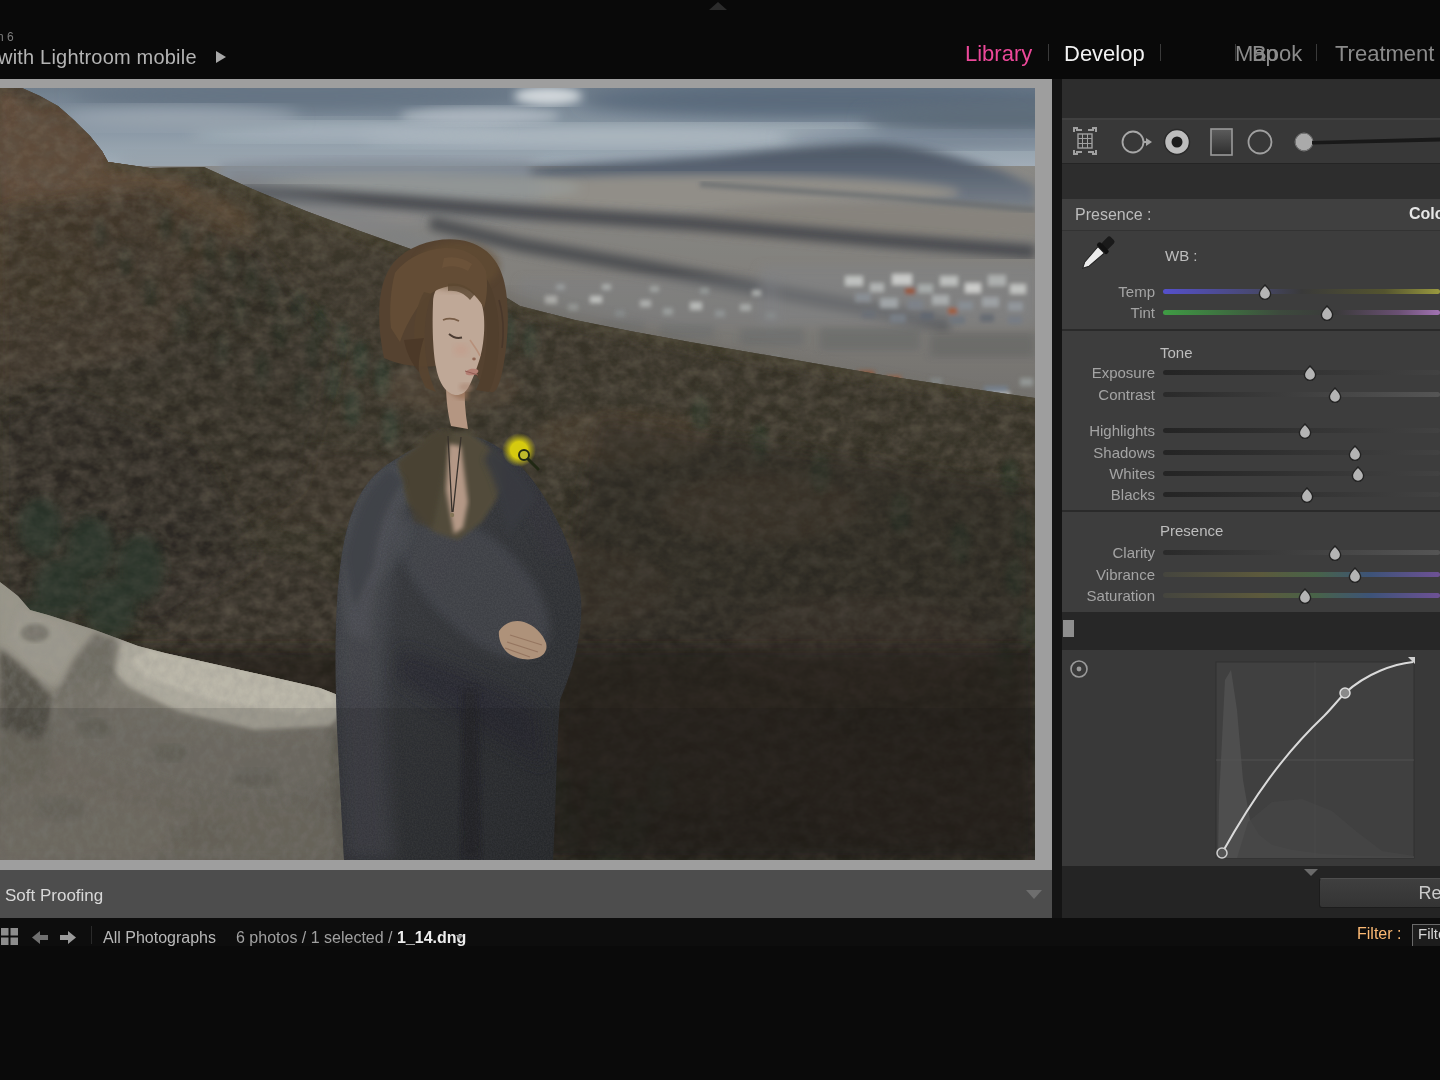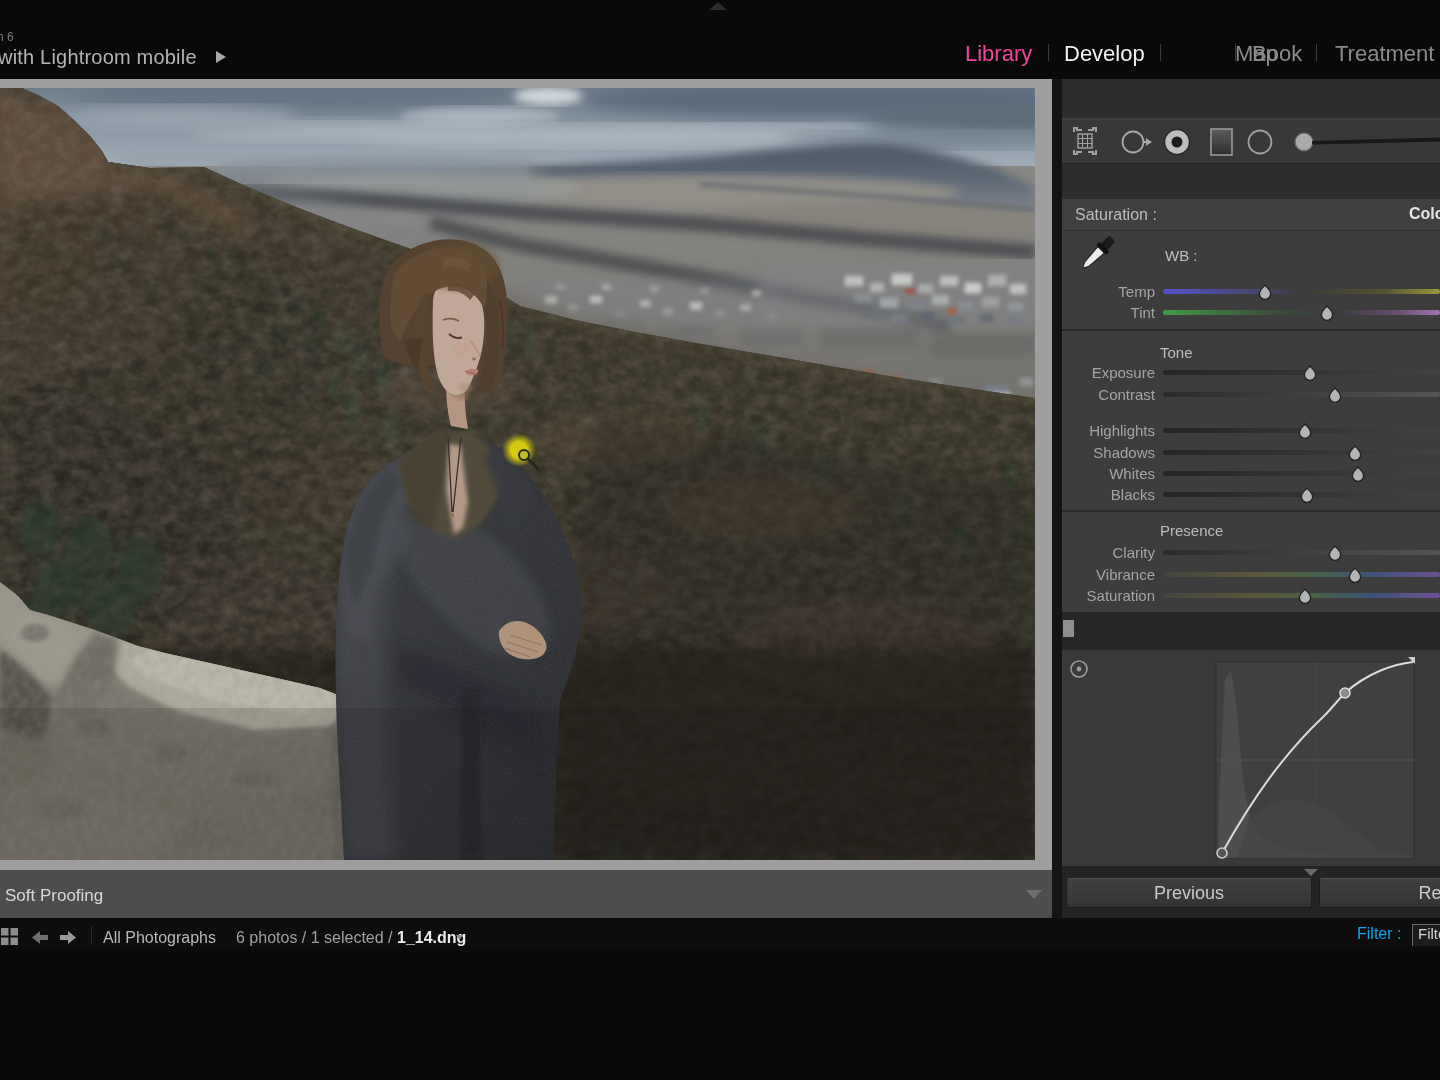--- a/index.html
+++ b/index.html
@@ -419,21 +419,21 @@
         <linearGradient id="gfGrad" x1="0" y1="0" x2="0" y2="1">
           <stop offset="0" stop-color="#5c5c5c"></stop>
             <stop offset="1" stop-color="#2e2e2e"></stop>
         </linearGradient>
       </defs>
     </svg>
   </div>
 
   <div class="abs" style="left:1062px;top:199px;width:378px;height:413px;background:#3d3d3d;"></div>
   <div class="abs" style="left:1062px;top:199px;width:378px;height:31px;background:#404040;border-bottom:1px solid #333;"></div>
-  <div class="abs" style="left:1075px;top:206px;color:#bcbcbc;font-size:16px;">Saturation :</div>
+  <div class="abs" style="left:1075px;top:206px;color:#bcbcbc;font-size:16px;">Presence :</div>
   <div class="abs" style="left:1409px;top:205px;color:#e6e6e6;font-size:16px;font-weight:bold;">Color</div>
 
   <svg class="abs" style="left:1062px;top:231px;" width="378" height="100">
 
     <g transform="translate(32,26) rotate(45)">
       <rect x="-4.5" y="-26" width="9" height="12" rx="2.5" fill="#1a1a1a"></rect>
       <rect x="-7" y="-15" width="14" height="5" rx="2" fill="#111"></rect>
       <path d="M-4.5,-10 L4.5,-10 L3,10 L0,16 L-3,10 Z" fill="#ececec" stroke="#222" stroke-width="1"></path>
     </g>
     <text x="103" y="30" fill="#bdbdbd" font-size="15">WB :</text>
@@ -544,39 +544,38 @@
     <path d="M253,12 V208" stroke="#4a4a4a" stroke-width="1" opacity="0.7"></path>
 
     <path d="M160,203 C192,146 222,104 262,66 C270,58 276,50 283,43 C305,23 332,14 351,12" stroke="#dadada" stroke-width="2" fill="none"></path>
     <circle cx="160" cy="203" r="5" fill="#555" stroke="#cfcfcf" stroke-width="1.5"></circle>
     <circle cx="283" cy="43" r="5" fill="#8a8a8a" stroke="#dddddd" stroke-width="1.5"></circle>
     <path d="M346,7 l7,0 0,7 z" fill="#cfcfcf"></path>
   </svg>
 
   <div class="abs" style="left:1062px;top:866px;width:378px;height:52px;background:#242424;"></div>
   <div class="abs" style="left:1304px;top:869px;width:0;height:0;border-left:7px solid transparent;border-right:7px solid transparent;border-top:7px solid #6a6a6a;"></div>
-  <div class="abs" style="left:1066px;top:878px;width:246px;height:30px;background:linear-gradient(#3f3f3f,#343434);border:1px solid #1c1c1c;border-top-color:#4e4e4e;border-radius:3px;box-sizing:border-box;color:#c9c9c9;font-size:18px;text-align:center;line-height:28px;">Previous</div>
   <div class="abs" style="left:1319px;top:878px;width:246px;height:30px;background:linear-gradient(#3f3f3f,#343434);border:1px solid #1c1c1c;border-top-color:#4e4e4e;border-radius:3px;box-sizing:border-box;color:#c9c9c9;font-size:18px;text-align:center;line-height:28px;">Reset</div>
 
   <div class="abs" style="left:0;top:918px;width:1440px;height:34px;background:#0d0d0d;"></div>
   <svg class="abs" style="left:0;top:918px;" width="500" height="34">
     <g fill="#8d8d8d">
       <rect x="1" y="10" width="7.5" height="7.5"></rect>
         <rect x="10.5" y="10" width="7.5" height="7.5"></rect>
       <rect x="1" y="19.5" width="7.5" height="7.5"></rect>
         <rect x="10.5" y="19.5" width="7.5" height="7.5"></rect>
     </g>
     <path d="M32,19.5 l8,-6.5 0,4 8,0 0,5 -8,0 0,4 z" fill="#6f6f6f"></path>
     <path d="M76,19.5 l-8,-6.5 0,4 -8,0 0,5 8,0 0,4 z" fill="#9a9a9a"></path>
     <rect x="91" y="8" width="1" height="18" fill="#2a2a2a"></rect>
     <text x="103" y="25" fill="#b8b8b8" font-size="16">All Photographs</text>
     <text x="236" y="25" fill="#a0a0a0" font-size="16">6 photos / 1 selected / <tspan fill="#ededed" font-weight="bold">1_14.dng</tspan></text>
     <path d="M456,17 l7,0 -3.5,5 z" fill="#8a8a8a"></path>
   </svg>
-  <div class="abs" style="left:1357px;top:925px;color:#0ea5e9;font-size:16px;">Filter :</div>
+  <div class="abs" style="left:1357px;top:925px;color:#fdba74;font-size:16px;">Filter :</div>
   <div class="abs" style="left:1412px;top:924px;width:40px;height:21px;background:#1c1c1c;border:1px solid #6a6a6a;color:#d5d5d5;font-size:15px;padding-left:5px;">Filter</div>
 
   <div class="abs" style="left:0;top:952px;width:1440px;height:91px;background:#242424;"></div>
   <div class="abs" id="thumbs" style="left:0;top:952px;width:1440px;height:91px;">
     <svg width="1440" height="91">
       <defs>
         <filter id="tb1">
             <feGaussianBlur stdDeviation="1"></feGaussianBlur>
           </filter>
         <filter id="tb2">

